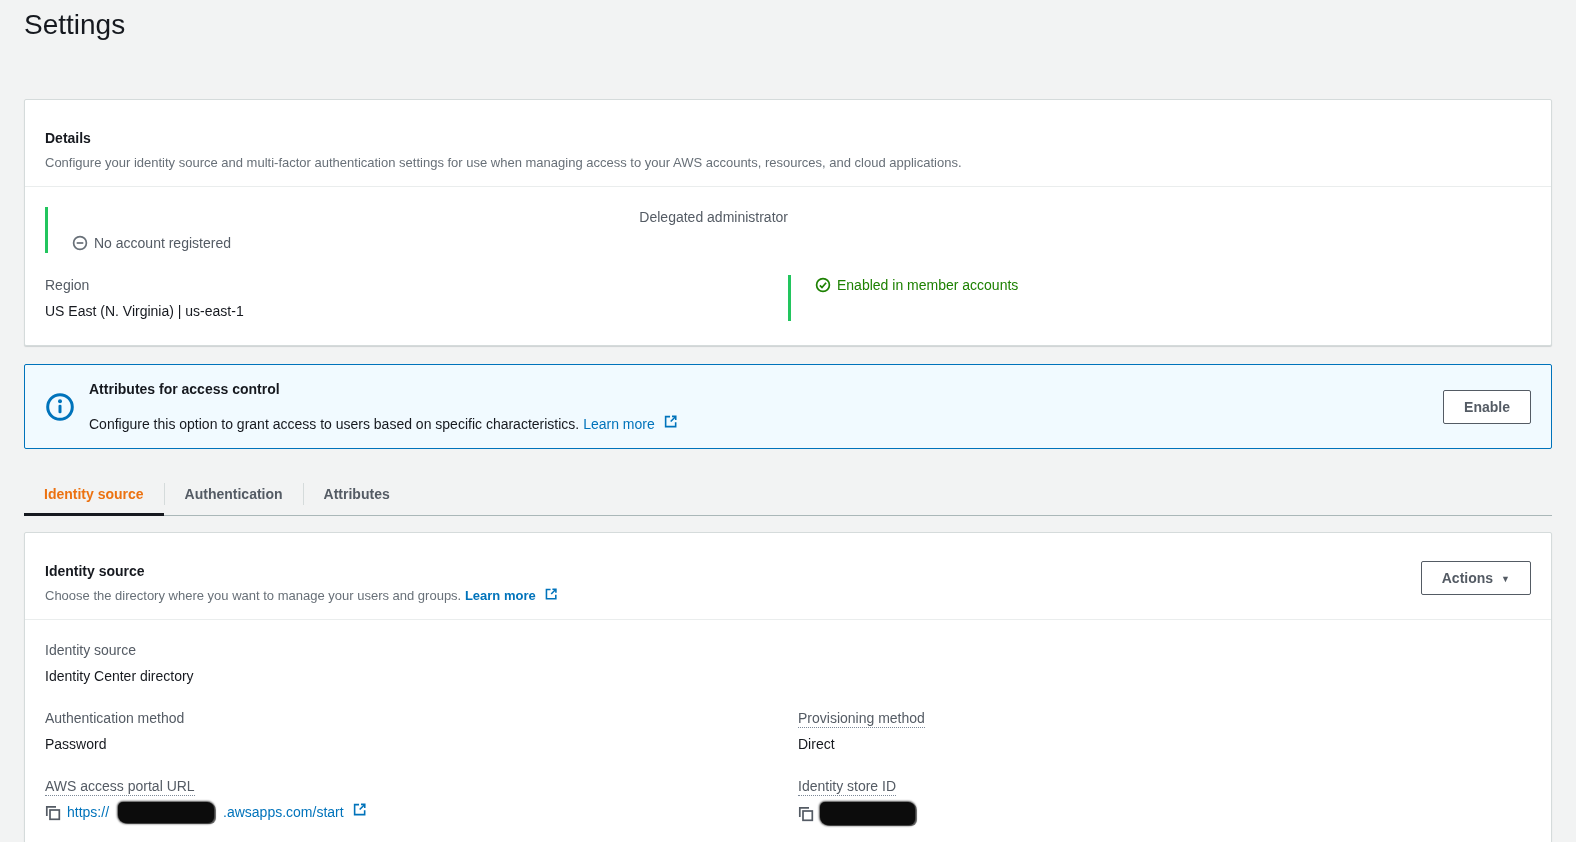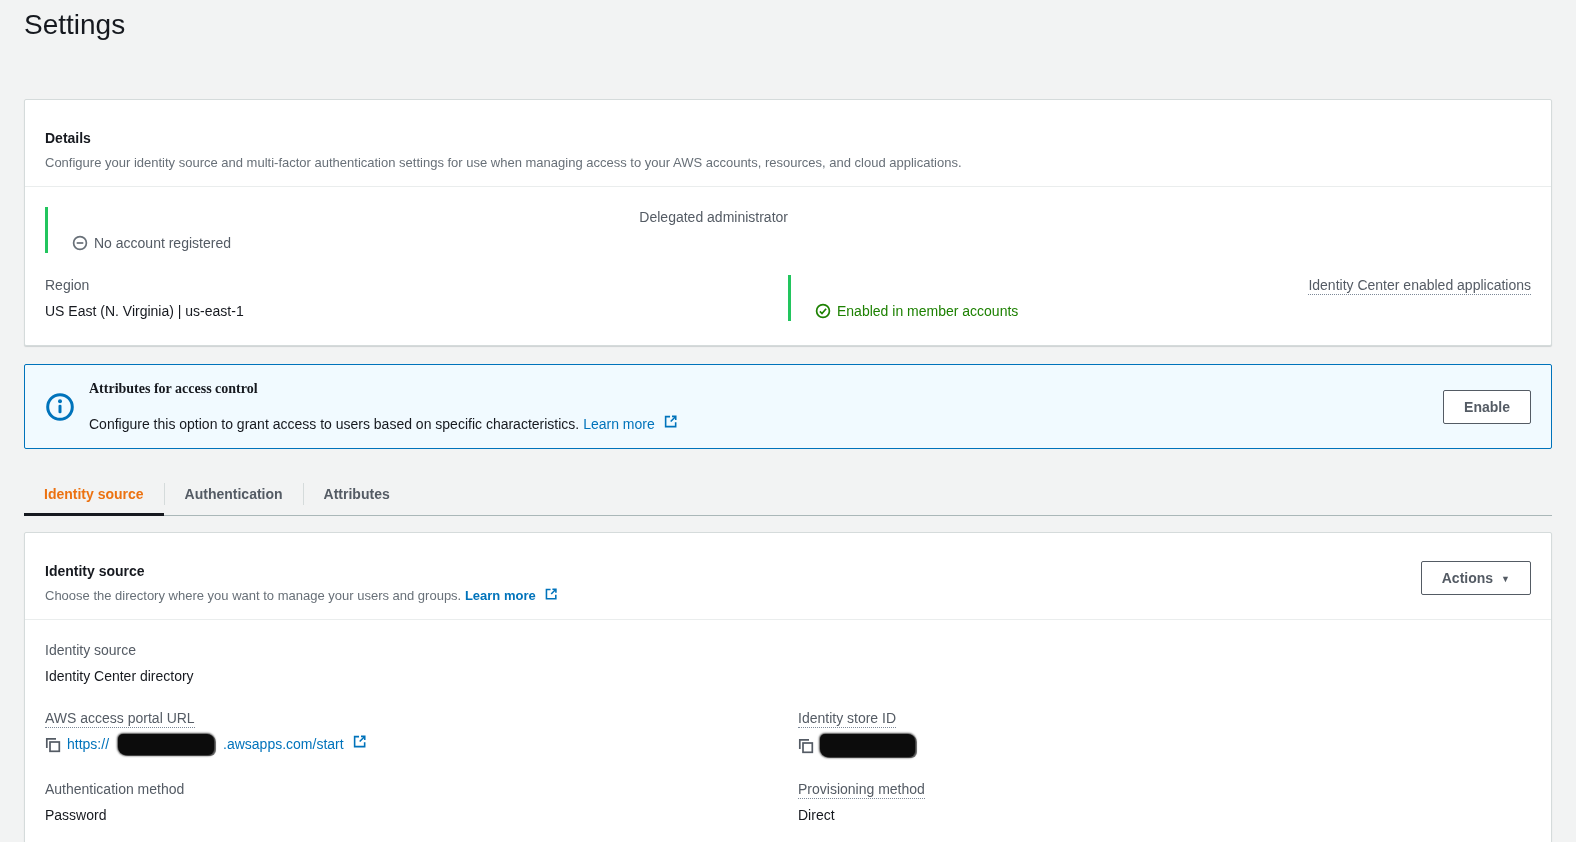--- a/index.html
+++ b/index.html
@@ -67,21 +67,21 @@
     background:#f1faff;
     border:1px solid #0073bb;
     border-radius:2px;
     padding:14px 20px;
     display:flex;
     align-items:center;
     gap:14px;
     min-height:84px;
   }
   .banner-text { flex:1; }
-  .banner-title { font-weight:700; font-size:14px; color:#16191f; line-height:20px;font-family:Liberation Serif, serif; }
+  .banner-title { font-weight:700; font-size:14px; color:#16191f; line-height:20px; }
   .banner-desc { font-size:14px; color:#16191f; margin-top:15px; line-height:20px; }
 
   .btn {
     display:inline-flex;
     align-items:center;
     gap:8px;
     background:#fff;
     border:1px solid #545b64;
     border-radius:2px;
     color:#545b64;
@@ -155,23 +155,20 @@
           </div>
         </div>
       </div>
 
       <div class="field-row">
         <div>
           <div class="field-label">Region</div>
           <div class="field-value">US East (N. Virginia) | us-east-1</div>
         </div>
         <div class="cell-r">
-          <div class="field-label">
-            <span class="dotted">Identity Center enabled applications</span>
-          </div>
           <div class="field-value status-green">
             <span class="icon">
               <svg width="16" height="16" viewBox="0 0 16 16">
                   <circle cx="8" cy="8" r="6.4" fill="none" stroke="#1d8102" stroke-width="1.7"></circle>
                   <path d="M4.9 8.3l2.1 2.2 4.1-4.7" fill="none" stroke="#1d8102" stroke-width="1.7"></path>
                 </svg>
             </span>
             <span>Enabled in member accounts</span>
           </div>
         </div>
@@ -244,20 +241,33 @@
       <div class="field-row is-row1">
         <div>
           <div class="field-label">Identity source</div>
           <div class="field-value">Identity Center directory</div>
         </div>
         <div class="cell-r2"></div>
       </div>
 
       <div class="field-row">
         <div>
+          <div class="field-label">Authentication method</div>
+          <div class="field-value">Password</div>
+        </div>
+        <div class="cell-r2">
+          <div class="field-label">
+            <span class="dotted">Provisioning method</span>
+          </div>
+          <div class="field-value">Direct</div>
+        </div>
+      </div>
+
+      <div class="field-row">
+        <div>
           <div class="field-label">
             <span class="dotted">AWS access portal URL</span>
           </div>
           <div class="field-value">
             <span class="icon copy-btn">
               <svg width="16" height="16" viewBox="0 0 16 16">
                   <rect x="5" y="5" width="9.3" height="9.3" fill="none" stroke="#545b64" stroke-width="1.7"></rect>
                   <path d="M11 1.8H1.8V11" fill="none" stroke="#545b64" stroke-width="1.7"></path>
                 </svg>
             </span>
@@ -284,29 +294,16 @@
               <svg width="16" height="16" viewBox="0 0 16 16">
                   <rect x="5" y="5" width="9.3" height="9.3" fill="none" stroke="#545b64" stroke-width="1.7"></rect>
                   <path d="M11 1.8H1.8V11" fill="none" stroke="#545b64" stroke-width="1.7"></path>
                 </svg>
             </span>
             <span class="redact store"></span>
           </div>
         </div>
       </div>
 
-      <div class="field-row">
-        <div>
-          <div class="field-label">Authentication method</div>
-          <div class="field-value">Password</div>
-        </div>
-        <div class="cell-r2">
-          <div class="field-label">
-            <span class="dotted">Provisioning method</span>
-          </div>
-          <div class="field-value">Direct</div>
-        </div>
-      </div>
-
     </div>
   </section>
 
 </div>
 
 </body></html>

